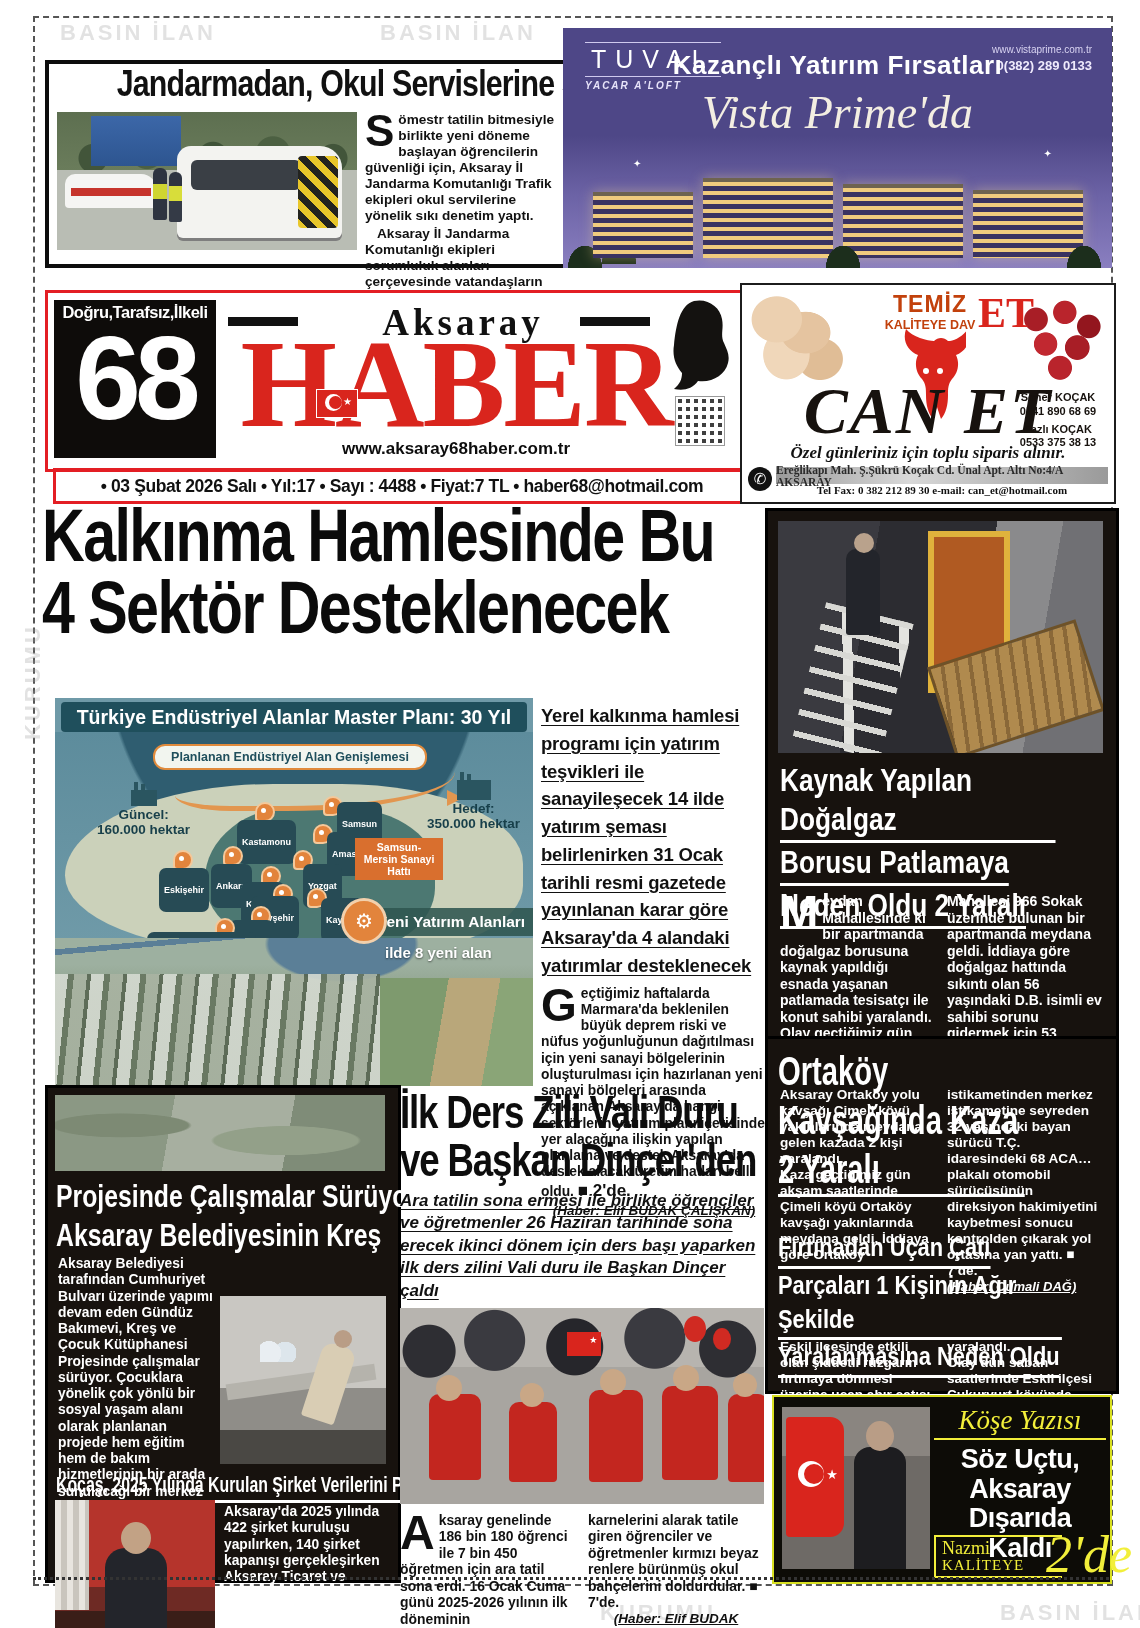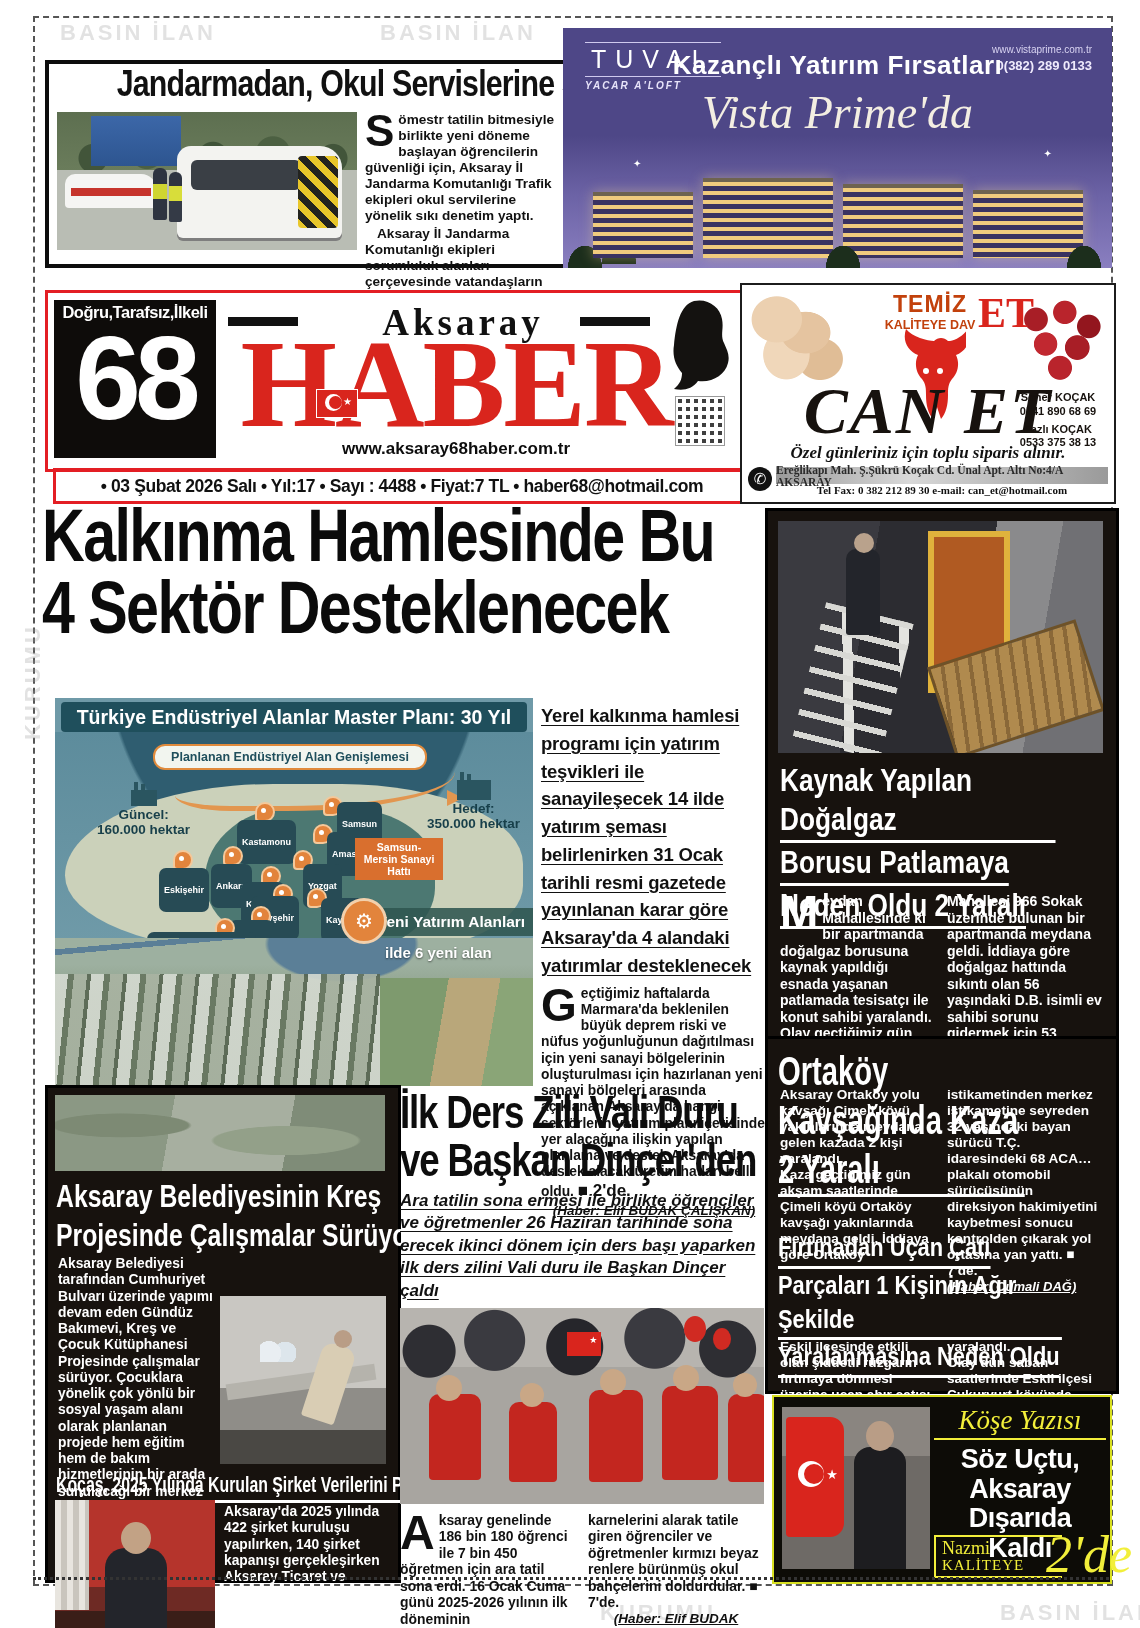--- a/index.html
+++ b/index.html
@@ -368,21 +368,21 @@
     <div class="pin" style="left:160px;top:220px;"></div>
     <span class="clab" style="left:92px;top:234px;">Konya (Akşehir, Ereğli)</span>
 
     <div class="abs corridor">Samsun-Mersin Sanayi Hattı</div>
     <div class="abs mphoto">
       <div class="abs mfield"></div>
       <div class="abs" style="left:0;top:36px;width:68%;height:112px;opacity:.9;background:repeating-linear-gradient(96deg,#d5dad1 0 13px,#66755f 13px 19px,#a9b3a2 19px 32px,#596753 32px 36px);"></div>
     </div>
     <div class="abs newbar">Yeni Yatırım Alanları</div>
     <div class="abs gear">⚙</div>
-    <div class="abs newsub">ilde 6 yeni alan</div>
+    <div class="abs newsub">ilde 8 yeni alan</div>
   </div>
 
   <div class="abs leadcol">
     <div class="lead">Yerel kalkınma hamlesi programı için yatırım teşvikleri ile sanayileşecek 14 ilde yatırım şeması belirlenirken 31 Ocak tarihli resmi gazetede yayınlanan karar göre Aksaray'da 4 alandaki yatırımlar desteklenecek</div>
     <div class="leadbody bodytxt">
       <span class="dropcap" style="font-size:46px;">G</span><span>eçtiğimiz haftalarda Marmara'da beklenilen büyük deprem riski ve nüfus yoğunluğunun dağıtılması için yeni sanayi bölgelerinin oluşturulması için hazırlanan yeni sanayi bölgeleri arasında açıklanan Aksaray'da hangi sektörlerin yatırım planı içerisinde yer alacağına ilişkin yapılan planlama ve destek Aksaray'da destek alacak üretim hatları belli oldu.</span>
       <span class="jref">■ 2'de.</span>
       <div class="byline" style="font-size:13.5px;text-align:center;margin-top:2px;">(Haber: Elif BUDAK ÇALIŞKAN)</div>
     </div>
   </div>
@@ -454,22 +454,22 @@
     <div class="abs kauthorbox">
       <div>Nazmi</div>
         <div style="font-size:15px;letter-spacing:1px;">KALİTEYE</div>
     </div>
     <div class="abs kpage">2'de</div>
   </div>
 
   <div class="abs blackbox blbox">
     <div class="abs aerial"></div>
     <div class="abs whead" style="left:8px;top:90px;width:334px;text-align:center;font-size:31px;">
+      <div><span class="condc" style="transform:scaleX(.8);border-bottom:none;">Projesinde Çalışmalar Sürüyor</span></div>
       <div><span class="condc" style="transform:scaleX(.8);border-bottom:none;">Aksaray Belediyesinin Kreş</span></div>
-      <div><span class="condc" style="transform:scaleX(.8);border-bottom:none;">Projesinde Çalışmalar Sürüyor</span></div>
     </div>
     <div class="abs bodytxt" style="left:10px;top:168px;width:158px;font-size:13.8px;">
       <span>Aksaray Belediyesi tarafından Cumhuriyet Bulvarı üzerinde yapımı devam eden Gündüz Bakımevi, Kreş ve Çocuk Kütüphanesi Projesinde çalışmalar sürüyor. Çocuklara yönelik çok yönlü bir sosyal yaşam alanı olarak planlanan projede hem eğitim hem de bakım hizmetlerinin bir arada sunulacağı bir merkez oluşturuluyor.</span> <span class="wref" style="font-weight:bold;">■ 2'de.</span>
     </div>
     <div class="abs constr">
       <div class="abs cjugs"></div>
       <div class="abs cbeam"></div>
       <div class="abs cworker"></div>
       <div class="abs cworkerhead"></div>
     </div>

